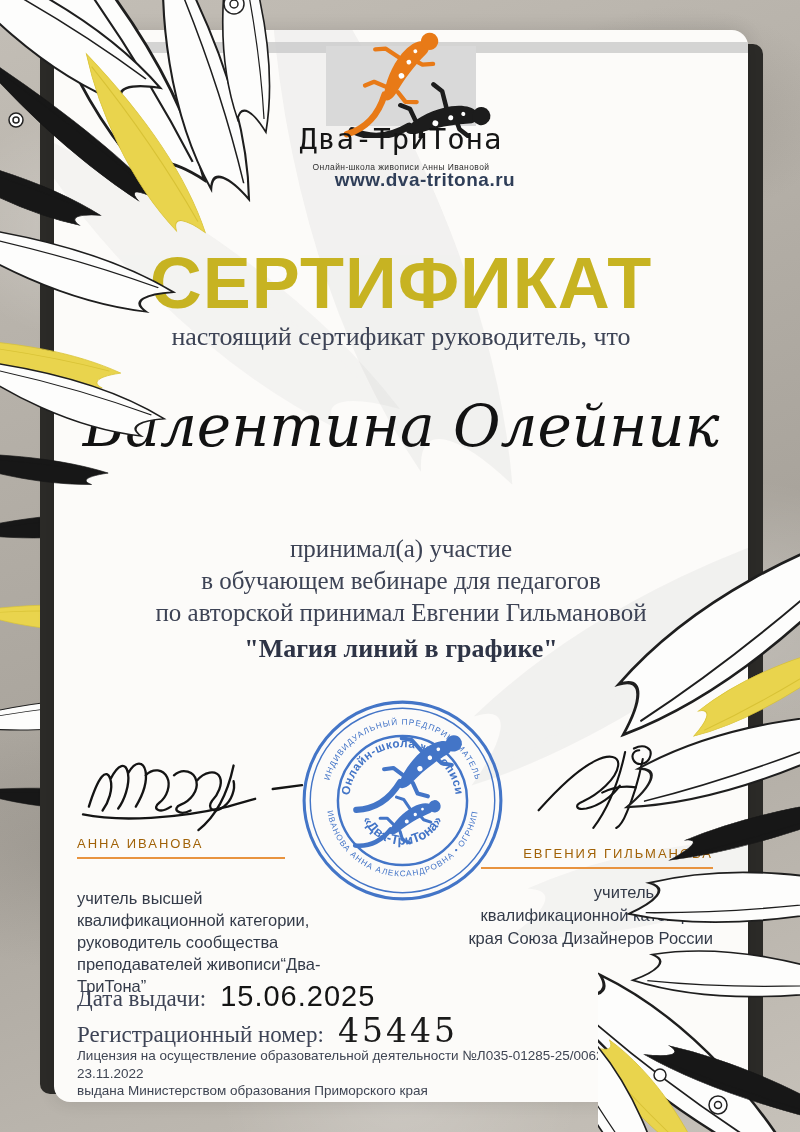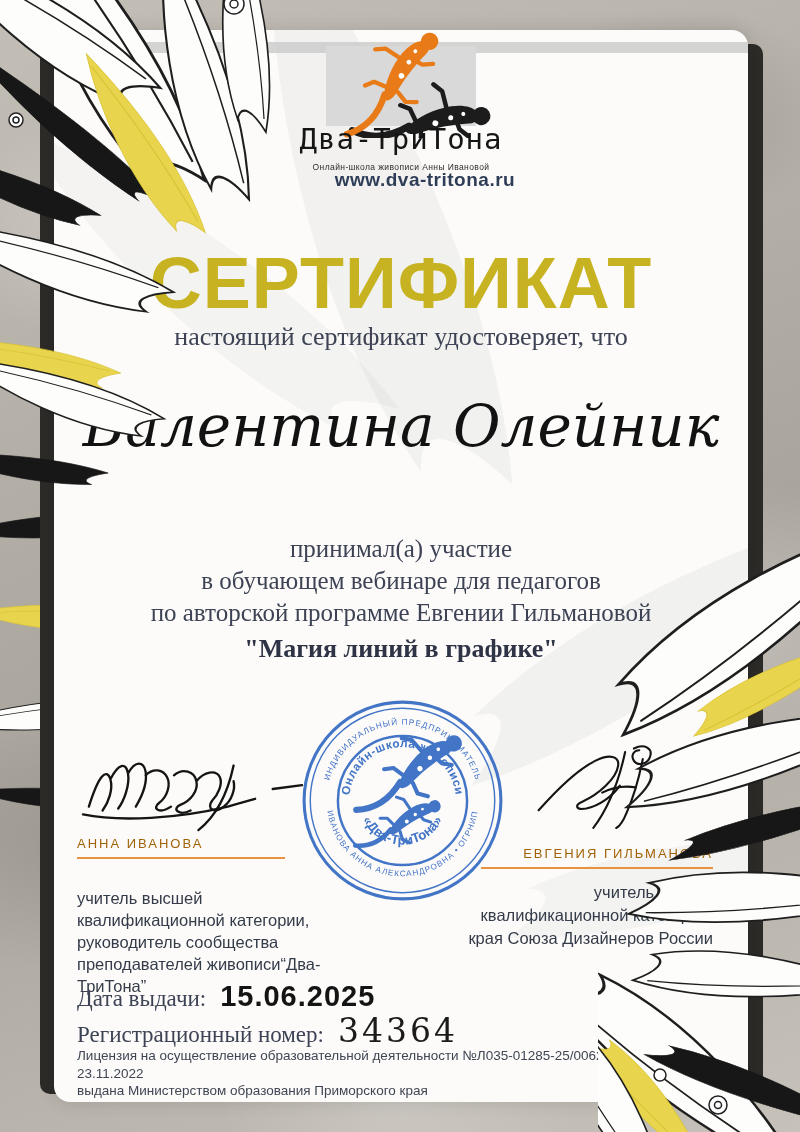--- a/index.html
+++ b/index.html
@@ -75,21 +75,21 @@
 
   .sig-right { position: absolute; right: 35px; top: 710px; width: 310px; text-align: right; }
   .autograph-r { width: 150px; height: 100px; display: inline-block; margin-right: 42px; }
   .sig-rule-r { height: 2px; background: #e8933f; width: 232px; margin: 6px 0 0 auto; }
   .sig-titles-r { margin-top: 12px; font-size: 16.5px; line-height: 23px; color: #343b49; }
 
   .foot-row { position: absolute; left: 23px; display: flex; align-items: baseline; gap: 14px; white-space: nowrap; }
   .date-row { top: 950px; }
   .reg-row  { top: 981px; }
   .foot-label { font-family: "Liberation Serif", serif; font-size: 23px; color: #3d4355; }
-  .date-value { font-size: 29px; color: #141414; letter-spacing: 1px; font-weight: bold; }
+  .date-value { font-size: 29px; color: #141414; letter-spacing: 1px; }
   .reg-value  { font-family: "DejaVu Serif", serif; font-size: 33px; color: #1b1b1b; letter-spacing: 3px; }
   .license { position: absolute; left: 23px; right: 30px; top: 1017px; font-size: 13.5px; line-height: 17.5px; color: #3f4553; }
 </style>
 </head>
 <body>
 
 <svg width="0" height="0" style="position:absolute" aria-hidden="true">
   <defs>
     <g id="leaf-shape">
       <path d="M50 2 C20 50 8 115 16 196 C54 150 86 82 80 20 C70 34 58 22 50 2 Z"></path>
@@ -138,27 +138,27 @@
         </g>
       <g class="gk-o">
           <use href="#gecko-shape" transform="translate(34,48) rotate(-28) scale(1.1)"></use>
         </g>
     </svg>
     <div class="cx logo-name">Два-ТриТона</div>
     <div class="cx logo-tagline">Онлайн-школа живописи Анны Ивановой</div>
     <div class="cx logo-site">www.dva-tritona.ru</div>
 
     <div class="cx cert-title">СЕРТИФИКАТ</div>
-    <div class="cx cert-sub">настоящий сертификат удостоверяет, что</div>
+    <div class="cx cert-sub">настоящий сертификат руководитель, что</div>
     <div class="cx recipient">Валентина Олейник</div>
 
     <div class="cx body-lines">
       <div>принимал(а) участие</div>
       <div>в обучающем вебинаре для педагогов</div>
-      <div>по авторской программе Евгении Гильмановой</div>
+      <div>по авторской принимал Евгении Гильмановой</div>
     </div>
     <div class="cx program">"Магия линий в графике"</div>
 
     <svg class="stamp" viewBox="0 0 200 200">
       <g stroke="#3a6ec5" fill="none">
         <circle cx="100" cy="100" r="96" stroke-width="3"></circle>
         <circle cx="100" cy="100" r="90" stroke-width="1.4"></circle>
         <circle cx="100" cy="100" r="63" stroke-width="2.4"></circle>
       </g>
       <defs>
@@ -218,21 +218,21 @@
         <div>края Союза Дизайнеров России</div>
       </div>
     </div>
 
     <div class="foot-row date-row">
       <span class="foot-label">Дата выдачи:</span>
       <span class="date-value">15.06.2025</span>
     </div>
     <div class="foot-row reg-row">
       <span class="foot-label">Регистрационный номер:</span>
-      <span class="reg-value">34364</span>
+      <span class="reg-value">45445</span>
     </div>
     <div class="license">
       <div>Лицензия на осуществление образовательной деятельности №Л035-01285-25/00629100 от 23.11.2022</div>
       <div>выдана Министерством образования Приморского края</div>
     </div>
   </div>
 </div>
 
 <svg id="doodleTL" class="doodle" width="360" height="600" viewBox="0 0 360 600">
   <use href="#leaf-shape" class="lf-w" transform="translate(115,75) rotate(140) scale(1.4,1.8) translate(-50,-100)"></use>

